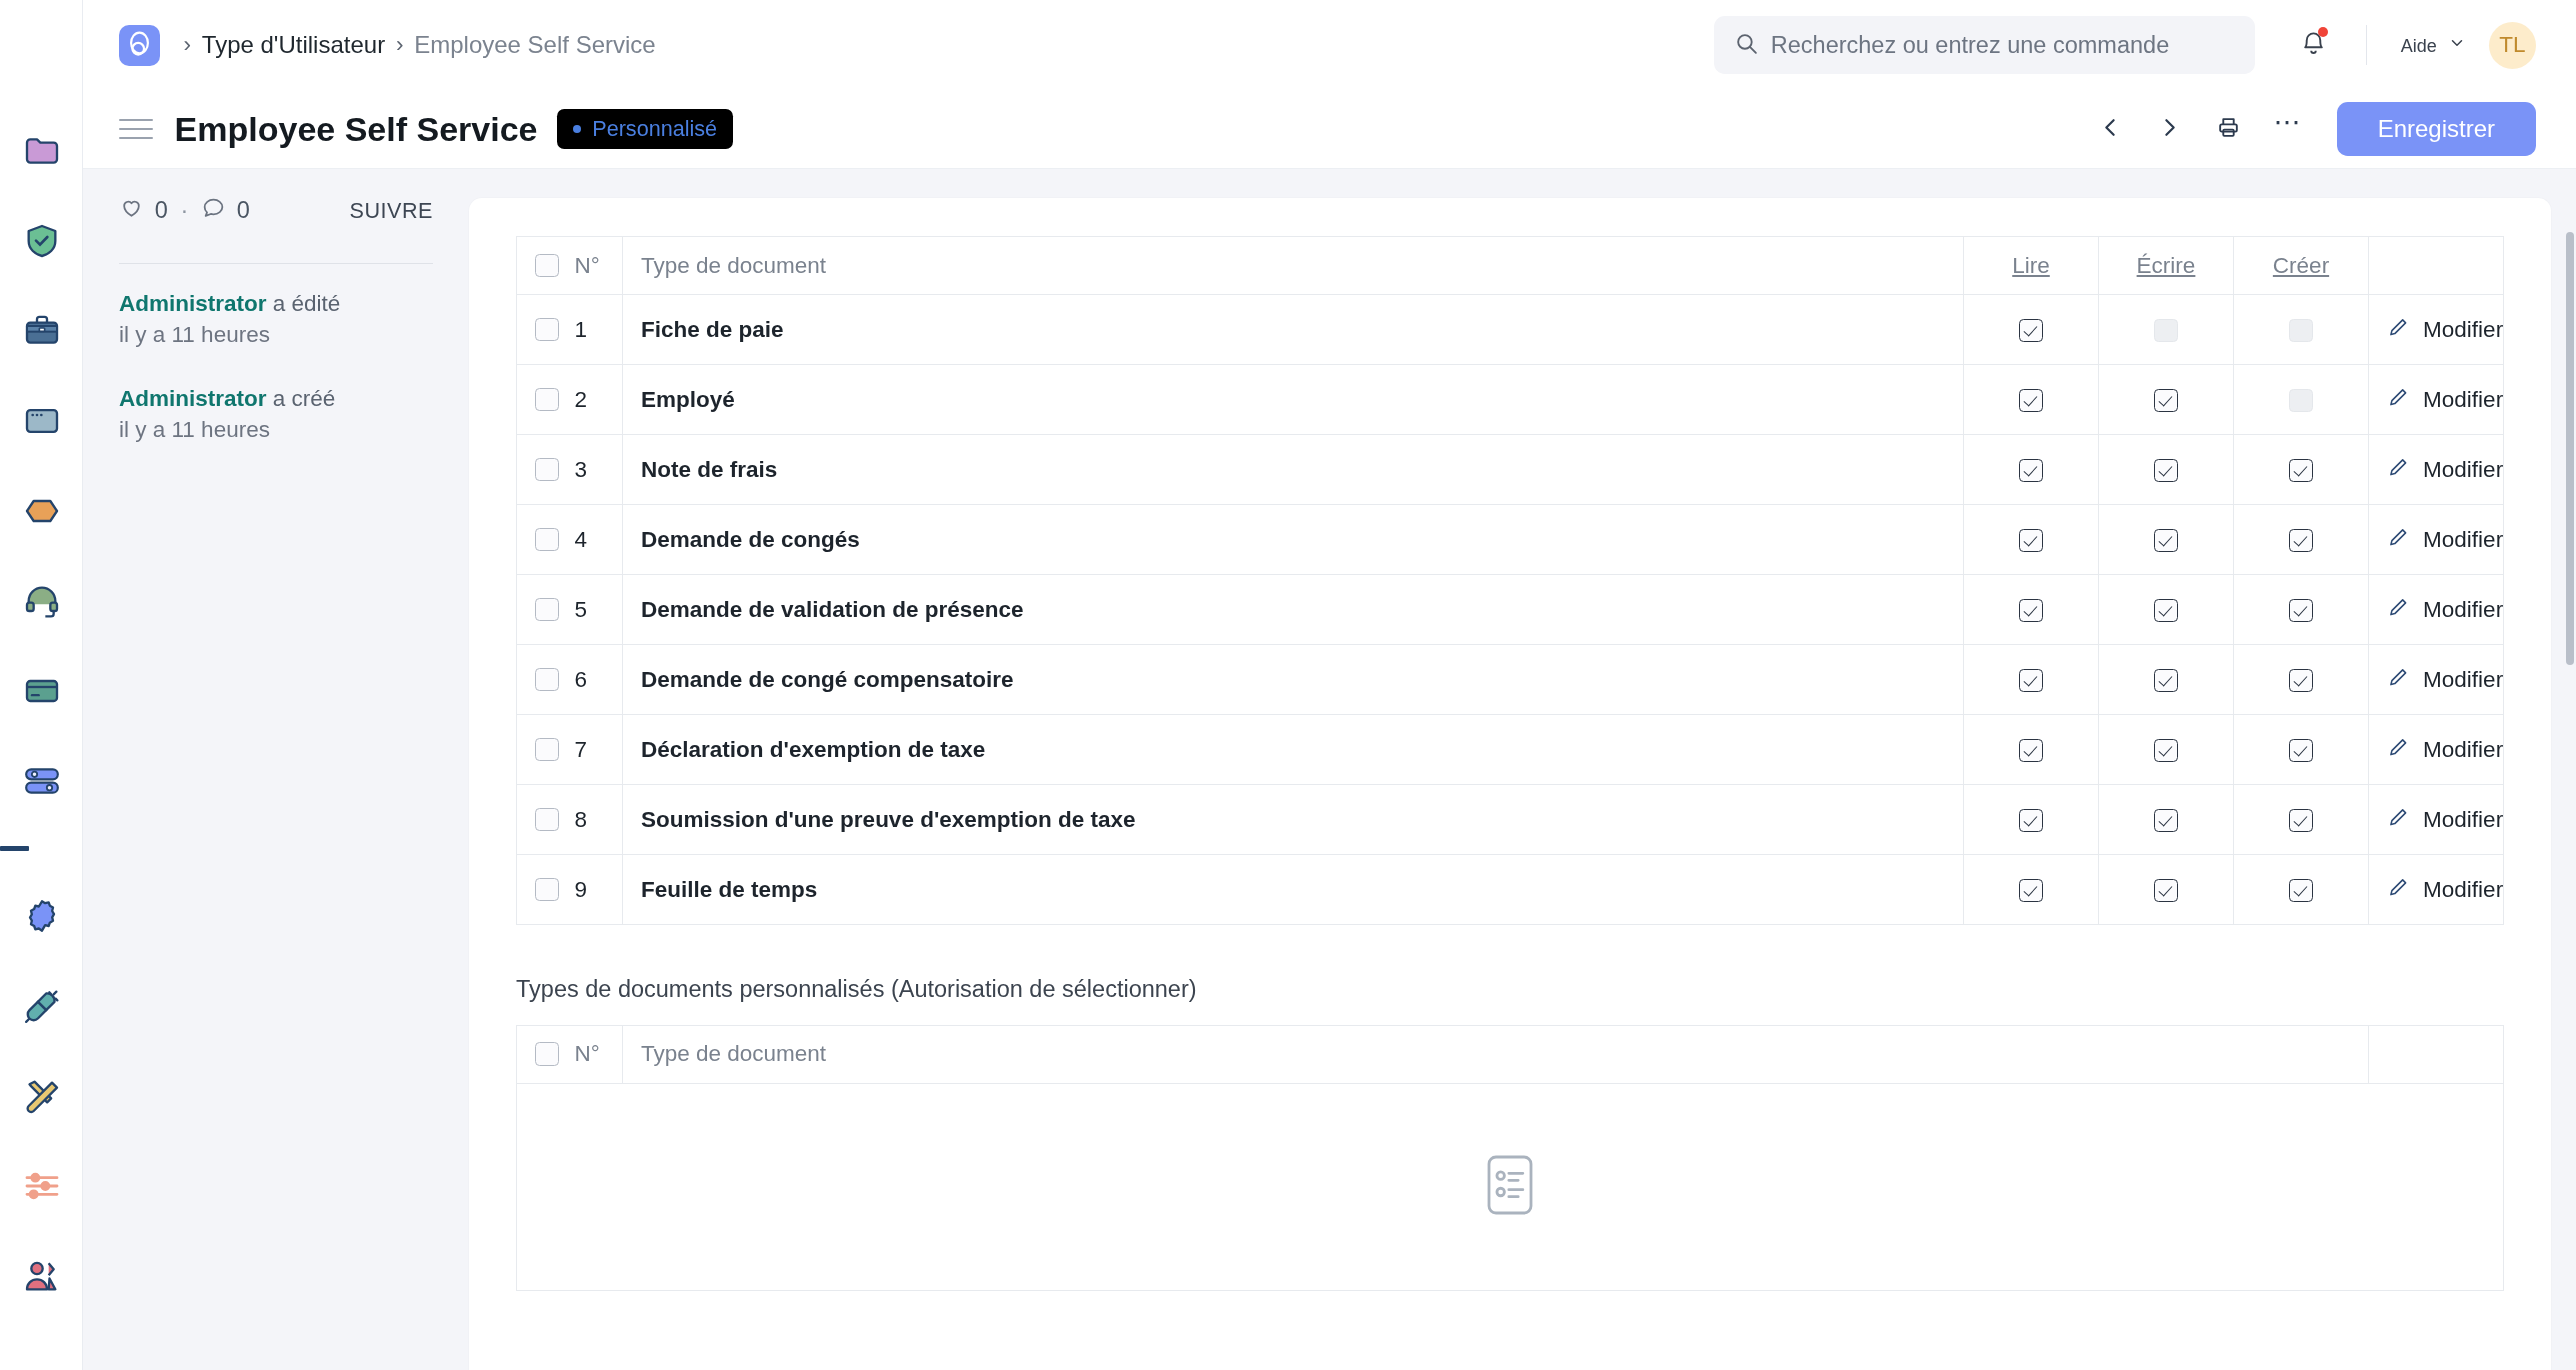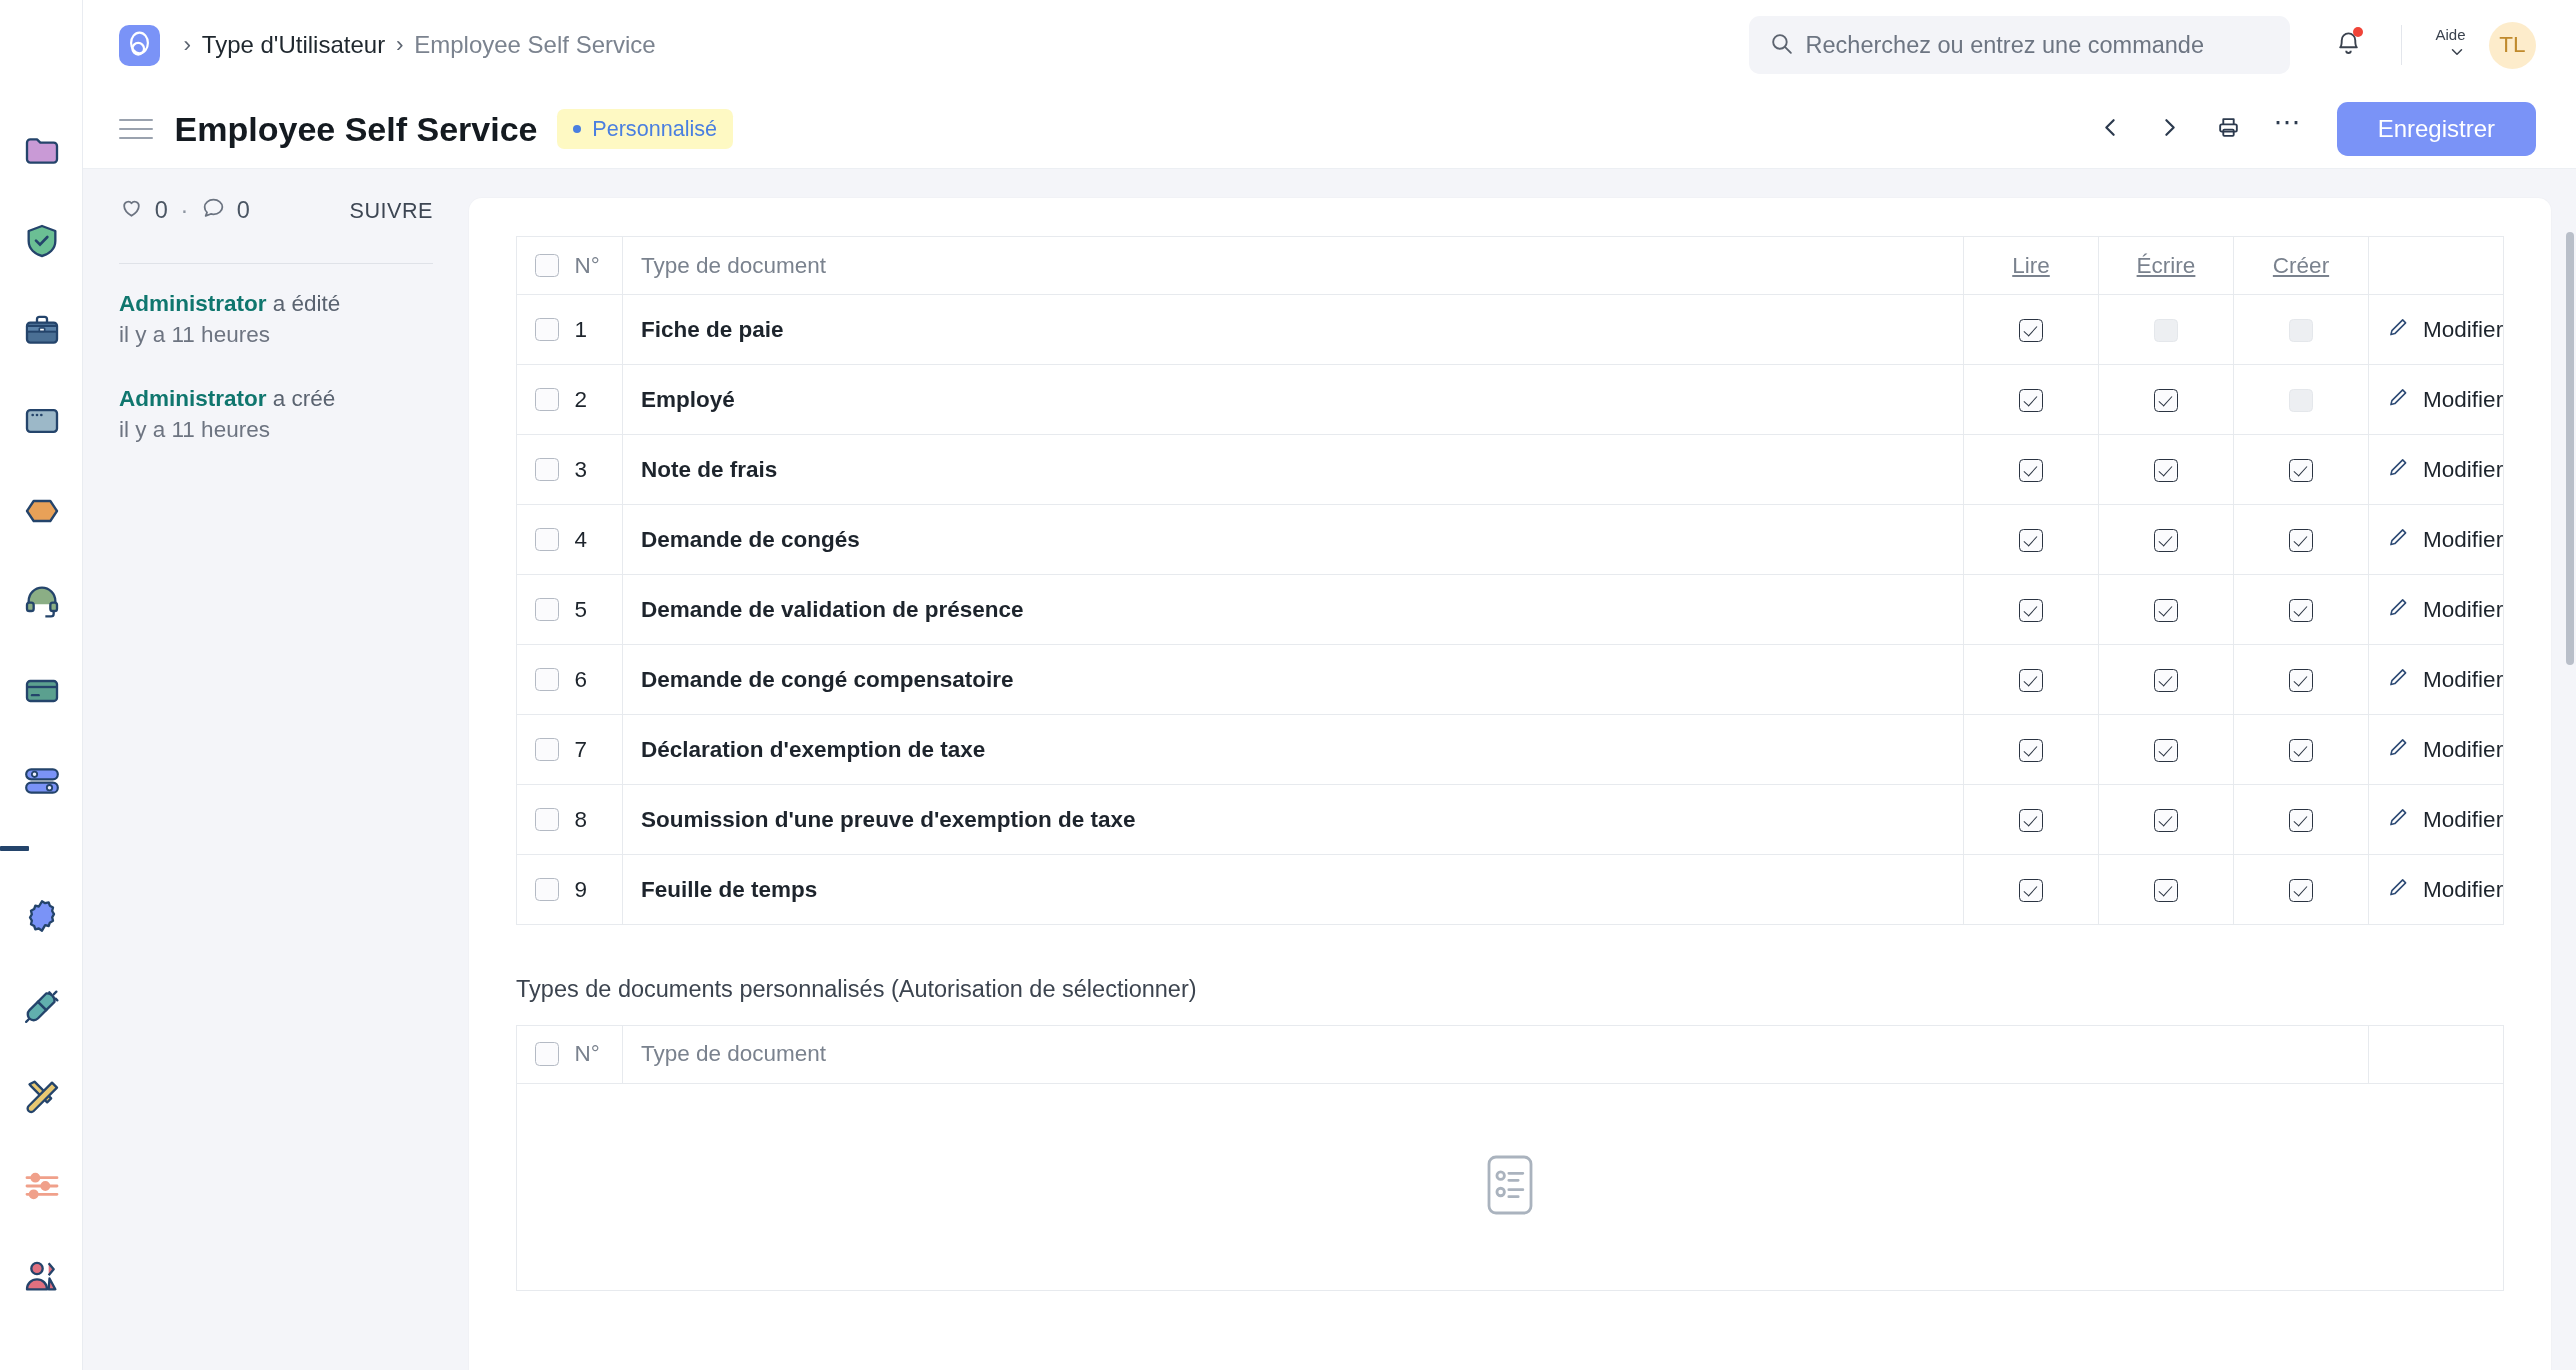--- a/index.html
+++ b/index.html
@@ -64,21 +64,21 @@
     padding: 0 20px; cursor: text;
     flex: 0 0 541px;
   }
   .searchbox .ph { color: #6d7582; font-size: 23.5px; margin-left: 12px; }
 
   .bell-wrap { position: relative; margin-left: 41px; width: 36px; height: 40px; display:flex; align-items:center; justify-content:center; cursor:pointer; }
   .bell-dot { position:absolute; top: 1.8px; right: 3.6px; width: 10px; height: 10px; border-radius: 50%; background: #f04438; }
 
   .nav-sep { width: 0.9px; height: 40px; background: #e3e6ec; margin: 0 34px; }
 
-  .help { display: flex; align-items: flex-end; font-size: 15px; color: #3a424e; cursor: pointer; flex-direction: column; }
+  .help { display: flex; align-items: flex-end; font-size: 18px; color: #3a424e; cursor: pointer; }
   .help .chev { margin-left: 10.8px; }
 
   .avatar {
     width: 47px; height: 47px; border-radius: 50%;
     background: #fdeccb; color: #c08a2c;
     display: flex; align-items: center; justify-content: center;
     font-size: 22.5px; margin-left: 23.5px; cursor: pointer;
     flex: 0 0 47px;
   }
 
@@ -89,21 +89,21 @@
     display: flex; align-items: center;
     padding: 0 40px 0 36px;
     border-bottom: 0.9px solid #eceff3;
     position: relative; z-index: 4;
   }
   .hamburger { width: 34px; display:flex; flex-direction: column; gap: 6.3px; cursor:pointer; margin-right: 21.6px; }
   .hamburger i { display:block; height: 2.7px; background: #9aa2ae; border-radius: 1.8px; }
   .page-title { font-size: 34px; font-weight: bold; color: #141a20; white-space: nowrap; }
   .badge {
     margin-left: 20px; height: 40px;
-    background: #fef9c3; color: #4a7fe0;
+    background: #000000; color: #4a7fe0;
     border-radius: 7.2px; display: flex; align-items: center;
     padding: 0 16px; font-size: 21.6px; white-space: nowrap;
   }
   .badge .dot { width: 8px; height: 8px; border-radius: 50%; background: #4a7fe0; margin-right: 10.8px; }
 
   .head-actions { margin-left: auto; display: flex; align-items: center; gap: 5.4px; }
   .iconbtn {
     width: 54px; height: 54px; border-radius: 10.8px;
     background: #ffffff; border: none;
     display: flex; align-items: center; justify-content: center;

